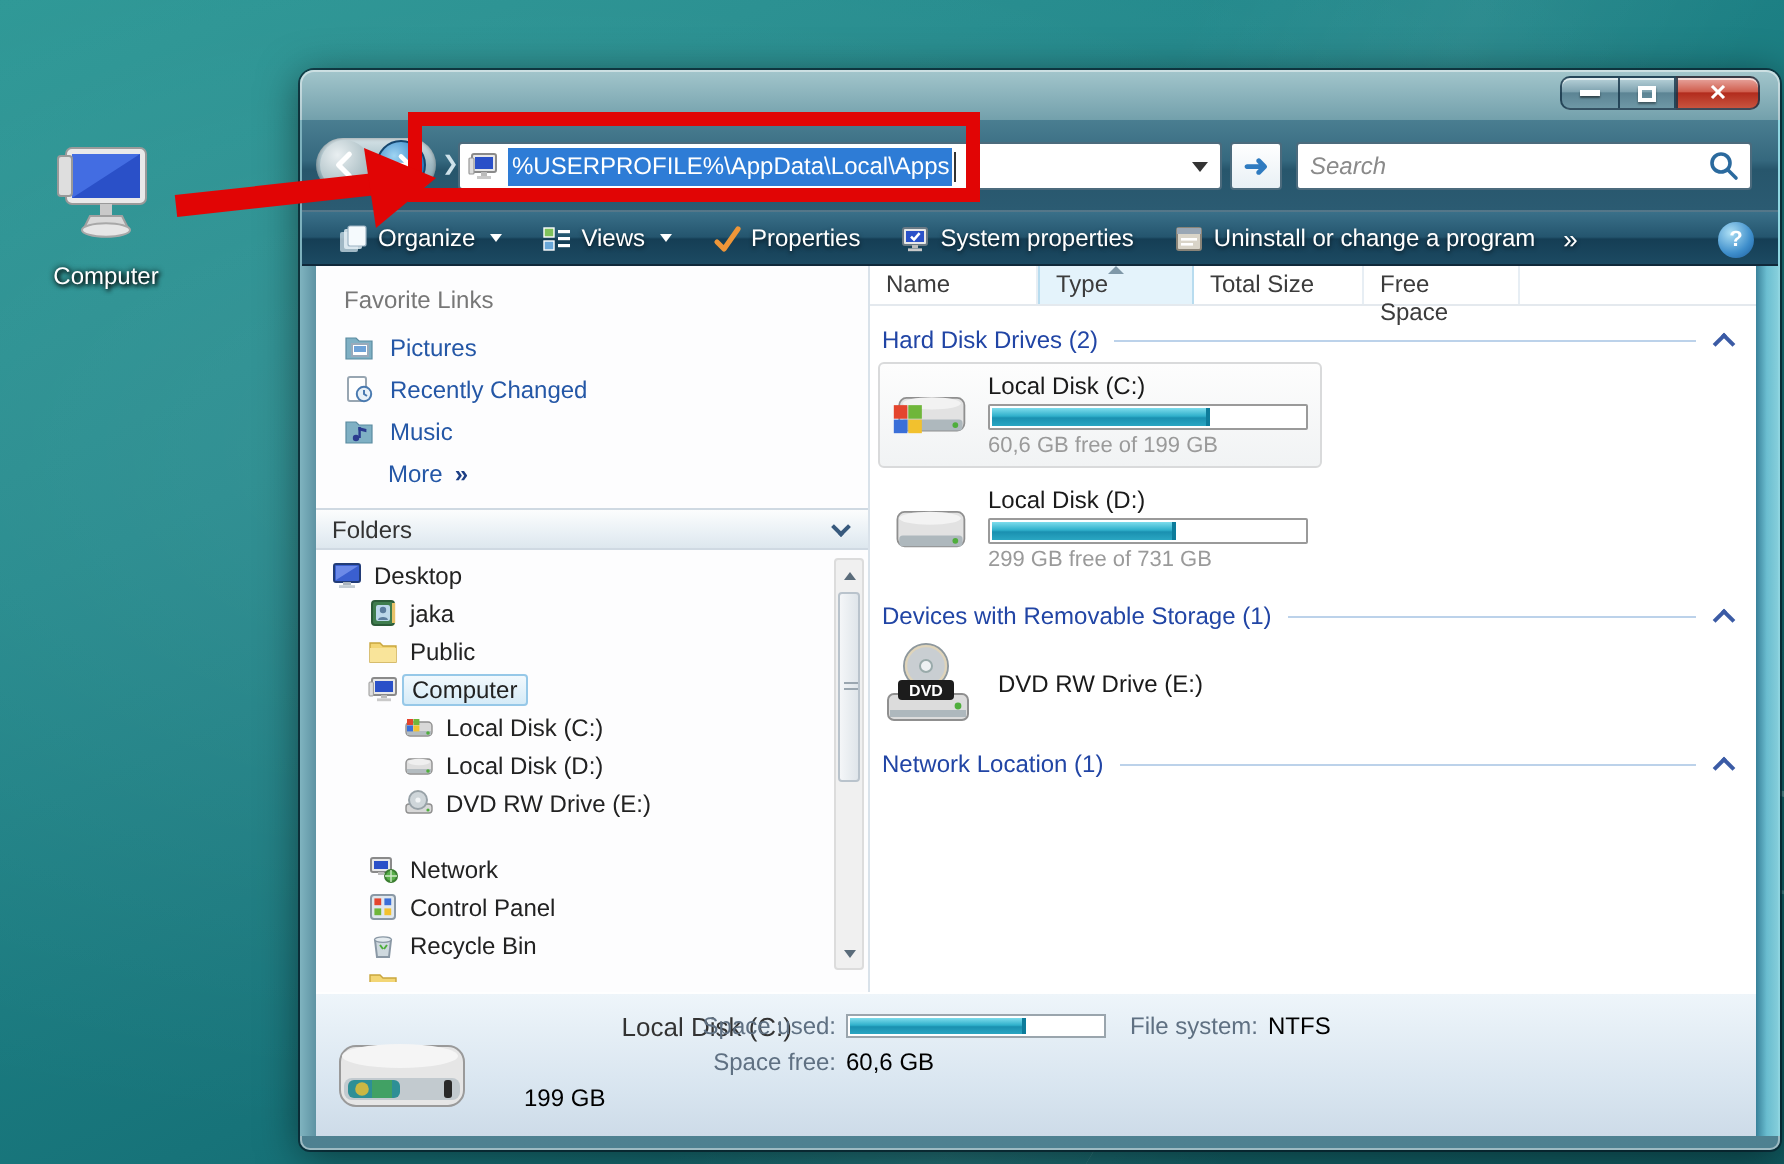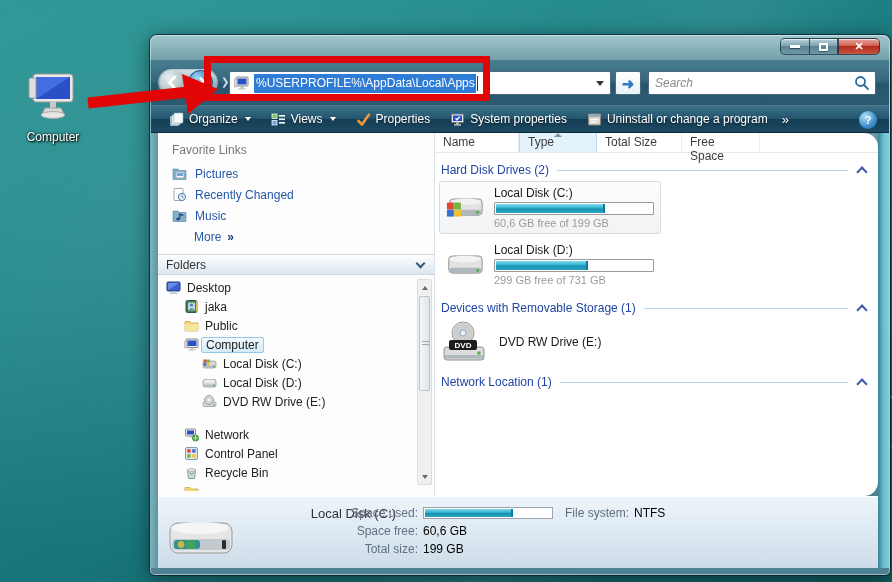--- a/index.html
+++ b/index.html
@@ -84,21 +84,21 @@
   .tb-item { display:flex; align-items:center; gap:5px; padding:3px 8px; border-radius:3px; cursor:default;
     text-shadow:0 1px 2px rgba(0,0,0,.6); white-space:nowrap; }
   .tb-sep { width:4px; }
   .tb-caret { width:0; height:0; border-left:3px solid transparent; border-right:3px solid transparent; border-top:4px solid #fff; margin-left:2px; }
   .tb-overflow { font-size:13px; padding:0 6px; text-shadow:0 1px 2px rgba(0,0,0,.6); }
   .help-btn { position:absolute; right:12px; top:5px; width:18px; height:18px; border-radius:50%;
     background:radial-gradient(circle at 35% 30%, #aee0f5, #3e8ecb 60%, #1b5a9a);
     color:#fff; font-size:11px; font-weight:bold; display:flex; align-items:center; justify-content:center; }
 
   
-  .content { position:absolute; left:8px; right:12px; top:98px; bottom:79px; background:#fff; display:flex;border-radius:14px; }
+  .content { position:absolute; left:8px; right:12px; top:98px; bottom:79px; background:#fff; display:flex; }
   .sidebar { width:277px; border-right:1px solid #d9e2ea; position:relative; background:#fdfdfe; overflow:hidden; }
   .fav-title { color:#777; font-size:12px; padding:10px 0 6px 14px; }
   .fav-link { display:flex; align-items:center; gap:8px; padding:3px 0 3px 14px; color:#2457a6; font-size:12px; cursor:pointer; }
   .fav-more { display:flex; align-items:flex-end; gap:6px; padding:4px 0 4px 36px; color:#2457a6; font-size:12px; cursor:pointer; }
   .fav-more .chev { color:#1d3f85; font-weight:bold; letter-spacing:-1px; }
 
   .folders-bar { margin-top:6px; height:21px; display:flex; align-items:center; justify-content:space-between;
     padding:0 10px 0 8px; font-size:12px; color:#333;
     background:linear-gradient(#fcfdfd,#e9f0f5 60%,#dde7ee); border-top:1px solid #cfd9e2; border-bottom:1px solid #cfd9e2; }
   .chev-down { width:7px; height:7px; border-right:2px solid #37597d; border-bottom:2px solid #37597d; transform:rotate(45deg); margin-top:-3px; }
@@ -555,21 +555,20 @@
         <span class="dp-fill" style="display: block; width: 70%;"></span>
       </span>
       <span class="dp-label" style="width:auto">File system:</span>
       <span class="dp-value" style="margin-left:0">NTFS</span>
     </div>
     <div class="dp-row" style="top:27px;">
       <span class="dp-label">Space free:</span>
       <span class="dp-value">60,6 GB</span>
     </div>
     <div class="dp-row" style="top:45px;">
-      <span class="dp-label">Total size:</span>
       <span class="dp-value">199 GB</span>
     </div>
   </div>
 </div>
 
 <div class="red-rect"></div>
 <svg class="red-arrow" width="160" height="60" viewBox="0 0 160 60">
   <line x1="18" y1="41" x2="118" y2="30" stroke="#e10505" stroke-width="11"></line>
   <polygon points="112,12 148,27 118,52" fill="#e10505"></polygon>
 </svg>

